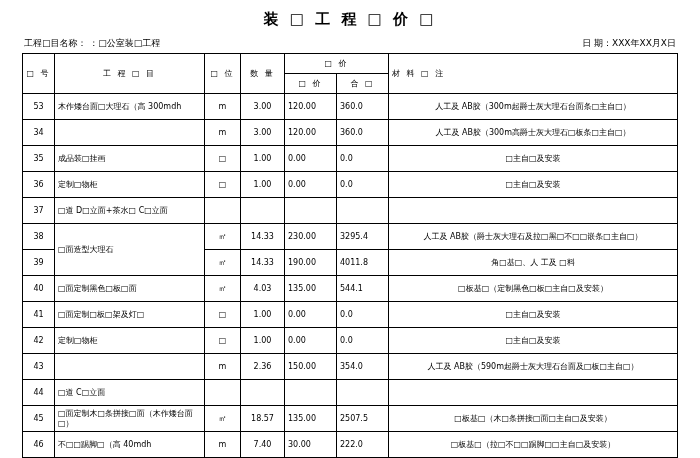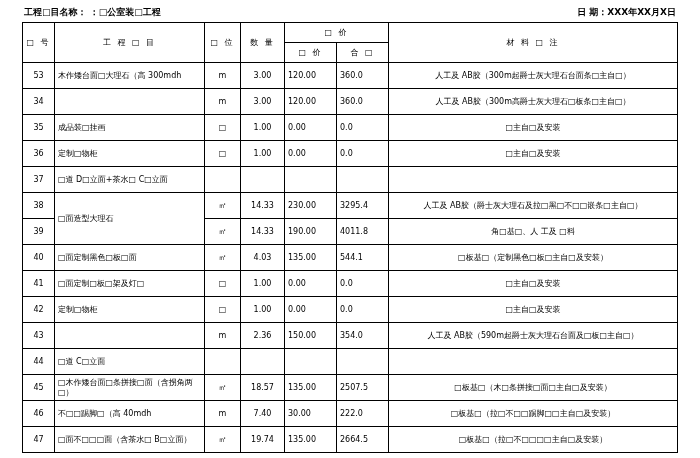--- a/index.html
+++ b/index.html
@@ -28,21 +28,20 @@
     letter-spacing: 3px;
     font-weight: bold;
     margin: 4px 0 8px 0;
     font-family: "DejaVu Serif", "Liberation Serif", serif;
   }
   .meta-row {
     display: flex;
     justify-content: space-between;
     font-size: 9px;
     padding: 0 2px 3px 2px;
-    font-weight: bold;
   }
   .meta-left, .meta-right {
     white-space: nowrap;
   }
   table.sheet {
     width: 100%;
     border-collapse: collapse;
     table-layout: fixed;
     font-size: 8px;
   }
@@ -74,20 +73,21 @@
   }
   .hdr-sub {
     letter-spacing: 2px;
   }
 </style>
 </head>
 <body>
 
 <div class="page">
 
+  <div class="doc-title">装 □ 工 程 □ 价 □</div>
 
   <div class="meta-row">
     <div class="meta-left">工程□目名称： ：□公室装□工程</div>
     <div class="meta-right">日 期：XXX年XX月X日</div>
   </div>
 
   <table class="sheet">
     <colgroup>
       <col style="width:32px">
       <col style="width:150px">
@@ -97,21 +97,21 @@
       <col style="width:52px">
       <col>
     </colgroup>
     <thead>
       <tr>
         <th class="c-no" rowspan="2">□ 号</th>
         <th class="c-name" rowspan="2" style="text-align:center">工  程  □  目</th>
         <th class="c-unit" rowspan="2">□ 位</th>
         <th class="c-qty" rowspan="2">数  量</th>
         <th class="span-head" colspan="2">□ 价</th>
-        <th class="c-remark" rowspan="2" style="text-align:center">材  料  □  注</th>
+        <th class="c-remark" rowspan="2" style="text-align:left">材  料  □  注</th>
       </tr>
       <tr>
         <th class="c-price hdr-sub">□ 价</th>
         <th class="c-total hdr-sub">合 □</th>
       </tr>
     </thead>
     <tbody>
 
       <tr>
         <td class="c-no row-h">53</td>
@@ -227,21 +227,21 @@
         <td class="c-name">□道 C□立面</td>
         <td class="c-unit"></td>
         <td class="c-qty"></td>
         <td class="c-price"></td>
         <td class="c-total"></td>
         <td class="c-remark"></td>
       </tr>
 
       <tr>
         <td class="c-no row-h">45</td>
-        <td class="c-name">□木作矮台面□条拼接□面（含拐角两 □）</td>
+        <td class="c-name">□面定制木□条拼接□面（木作矮台面 □）</td>
         <td class="c-unit">㎡</td>
         <td class="c-qty">18.57</td>
         <td class="c-price">135.00</td>
         <td class="c-total">2507.5</td>
         <td class="c-remark">□板基□（木□条拼接□面□主自□及安装）</td>
       </tr>
 
       <tr>
         <td class="c-no row-h">46</td>
         <td class="c-name">不□□踢脚□（高  40mdh</td>

